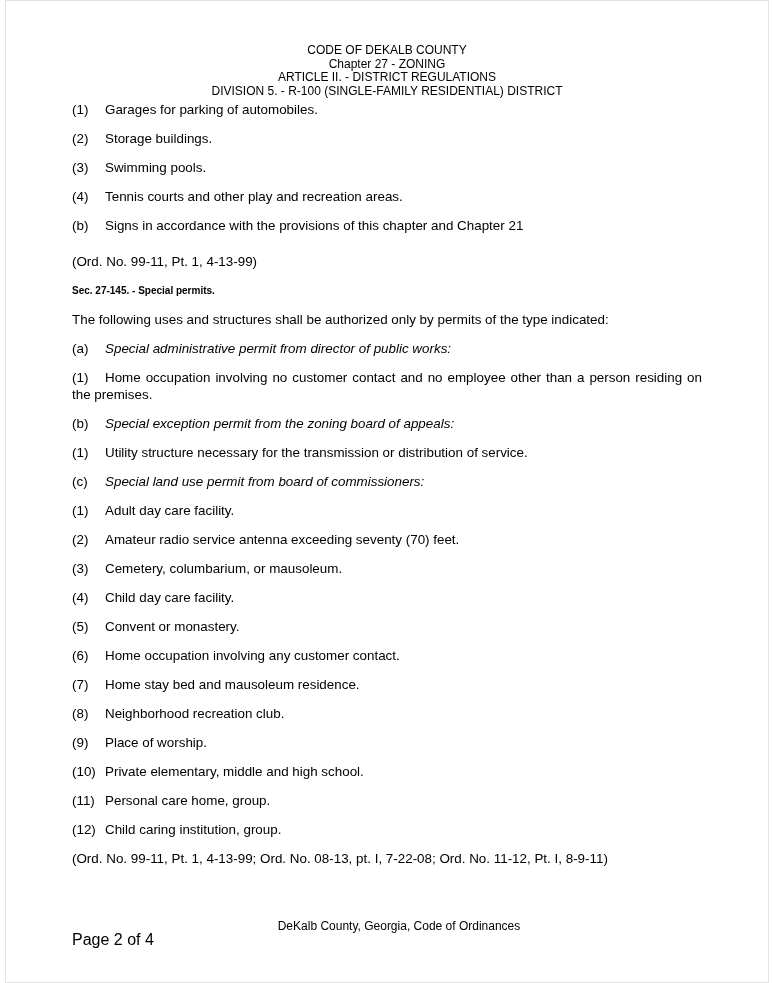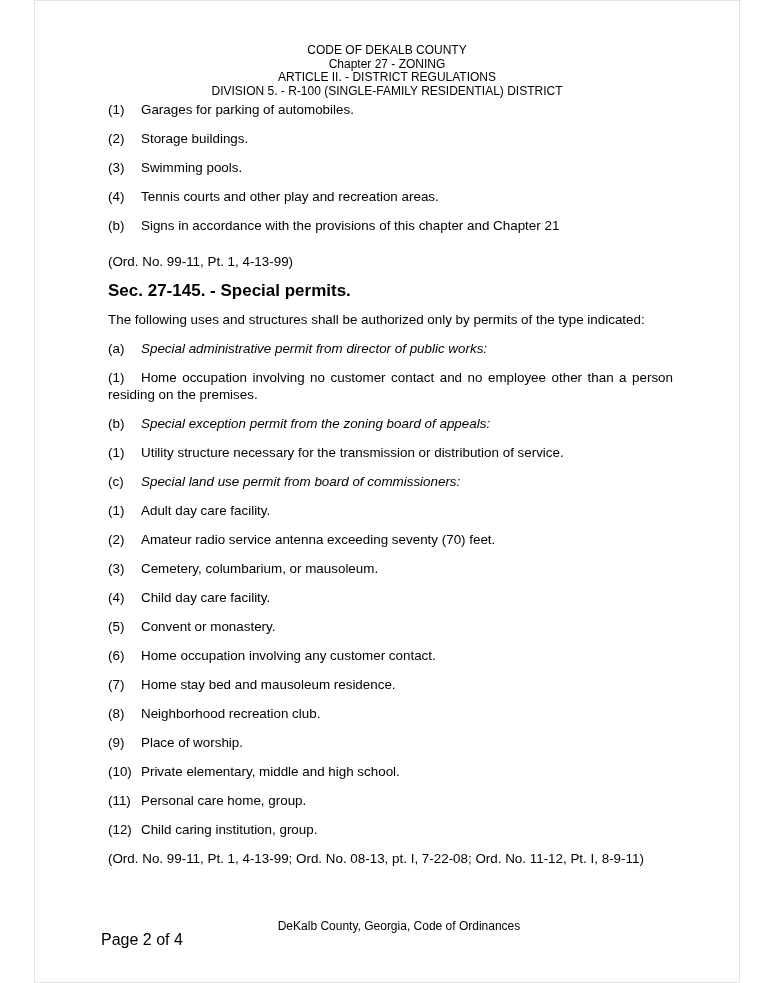--- a/index.html
+++ b/index.html
@@ -2,21 +2,21 @@
 <html><head>
 <meta charset="utf-8">
 <style>
   html, body {
     margin: 0;
     padding: 0;
     background: #ffffff;
   }
   .page {
     position: relative;
-    width: 706px;
+    width: 764px;
     height: 983px;
     margin: 0 auto;
     background: #ffffff;
     color: #000000;
     font-family: "Liberation Sans", "DejaVu Sans", sans-serif;
     box-sizing: border-box;
     border: 1px solid #e3e3e3;
     overflow: hidden;
   }
   .doc-header {
@@ -24,34 +24,34 @@
     text-align: center;
     font-size: 12px;
     line-height: 13.5px;
   }
   .doc-body {
     margin: 3px 66px 0 66px;
     font-size: 13.4px;
     line-height: 17px;
   }
   .doc-body p, .doc-body .li, .doc-body h2 {
-    margin: 0 0 12px 7px;
+    margin: 0 0 12px 0;
     padding: 0;
   }
   .li { text-align: justify; }
   .l1 { padding-left: 31px; }
   .l2 { padding-left: 64px; }
   .num {
     display: inline-block;
     width: 33px;
     font-style: normal;
   }
   .italic { font-style: italic; }
   .sec-heading {
-    font-size: 17px;
+    font-size: 10px;
     font-weight: bold;
     line-height: 17px;
   }
   .mb-lg { margin-bottom: 19px !important; }
   .footer-center {
     position: absolute;
     top: 918px;
     left: 0;
     width: 100%;
     text-align: center;

